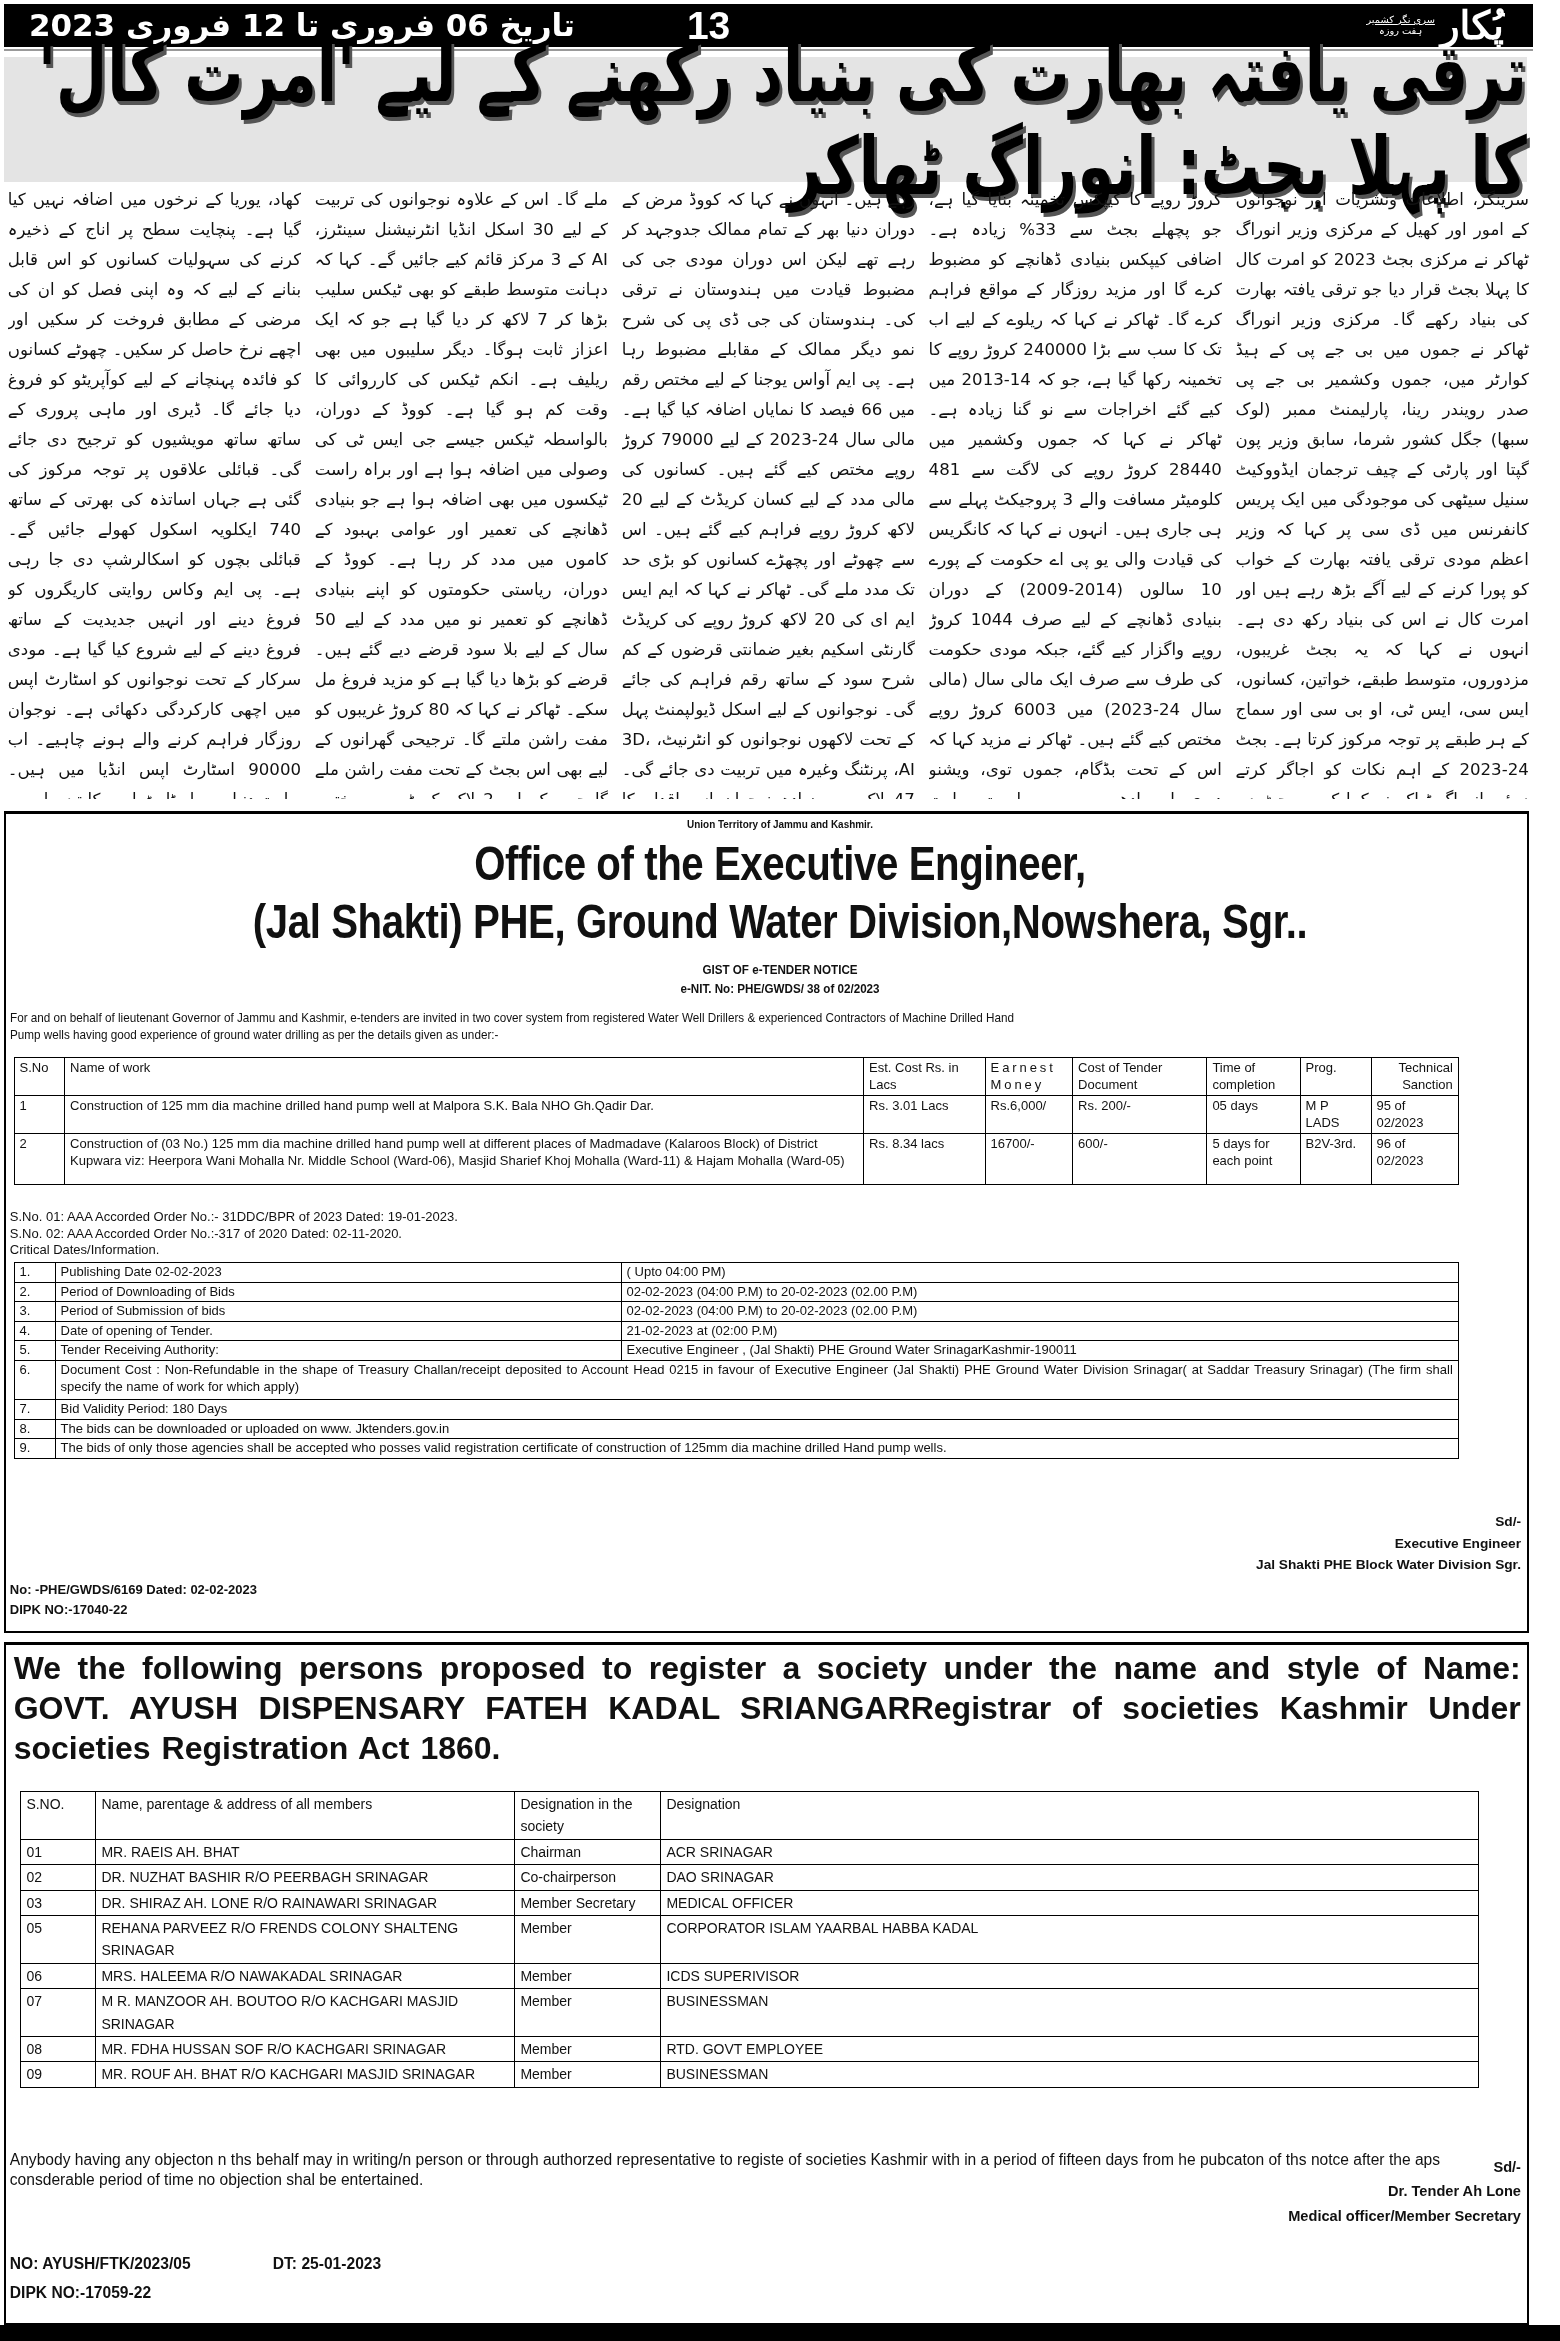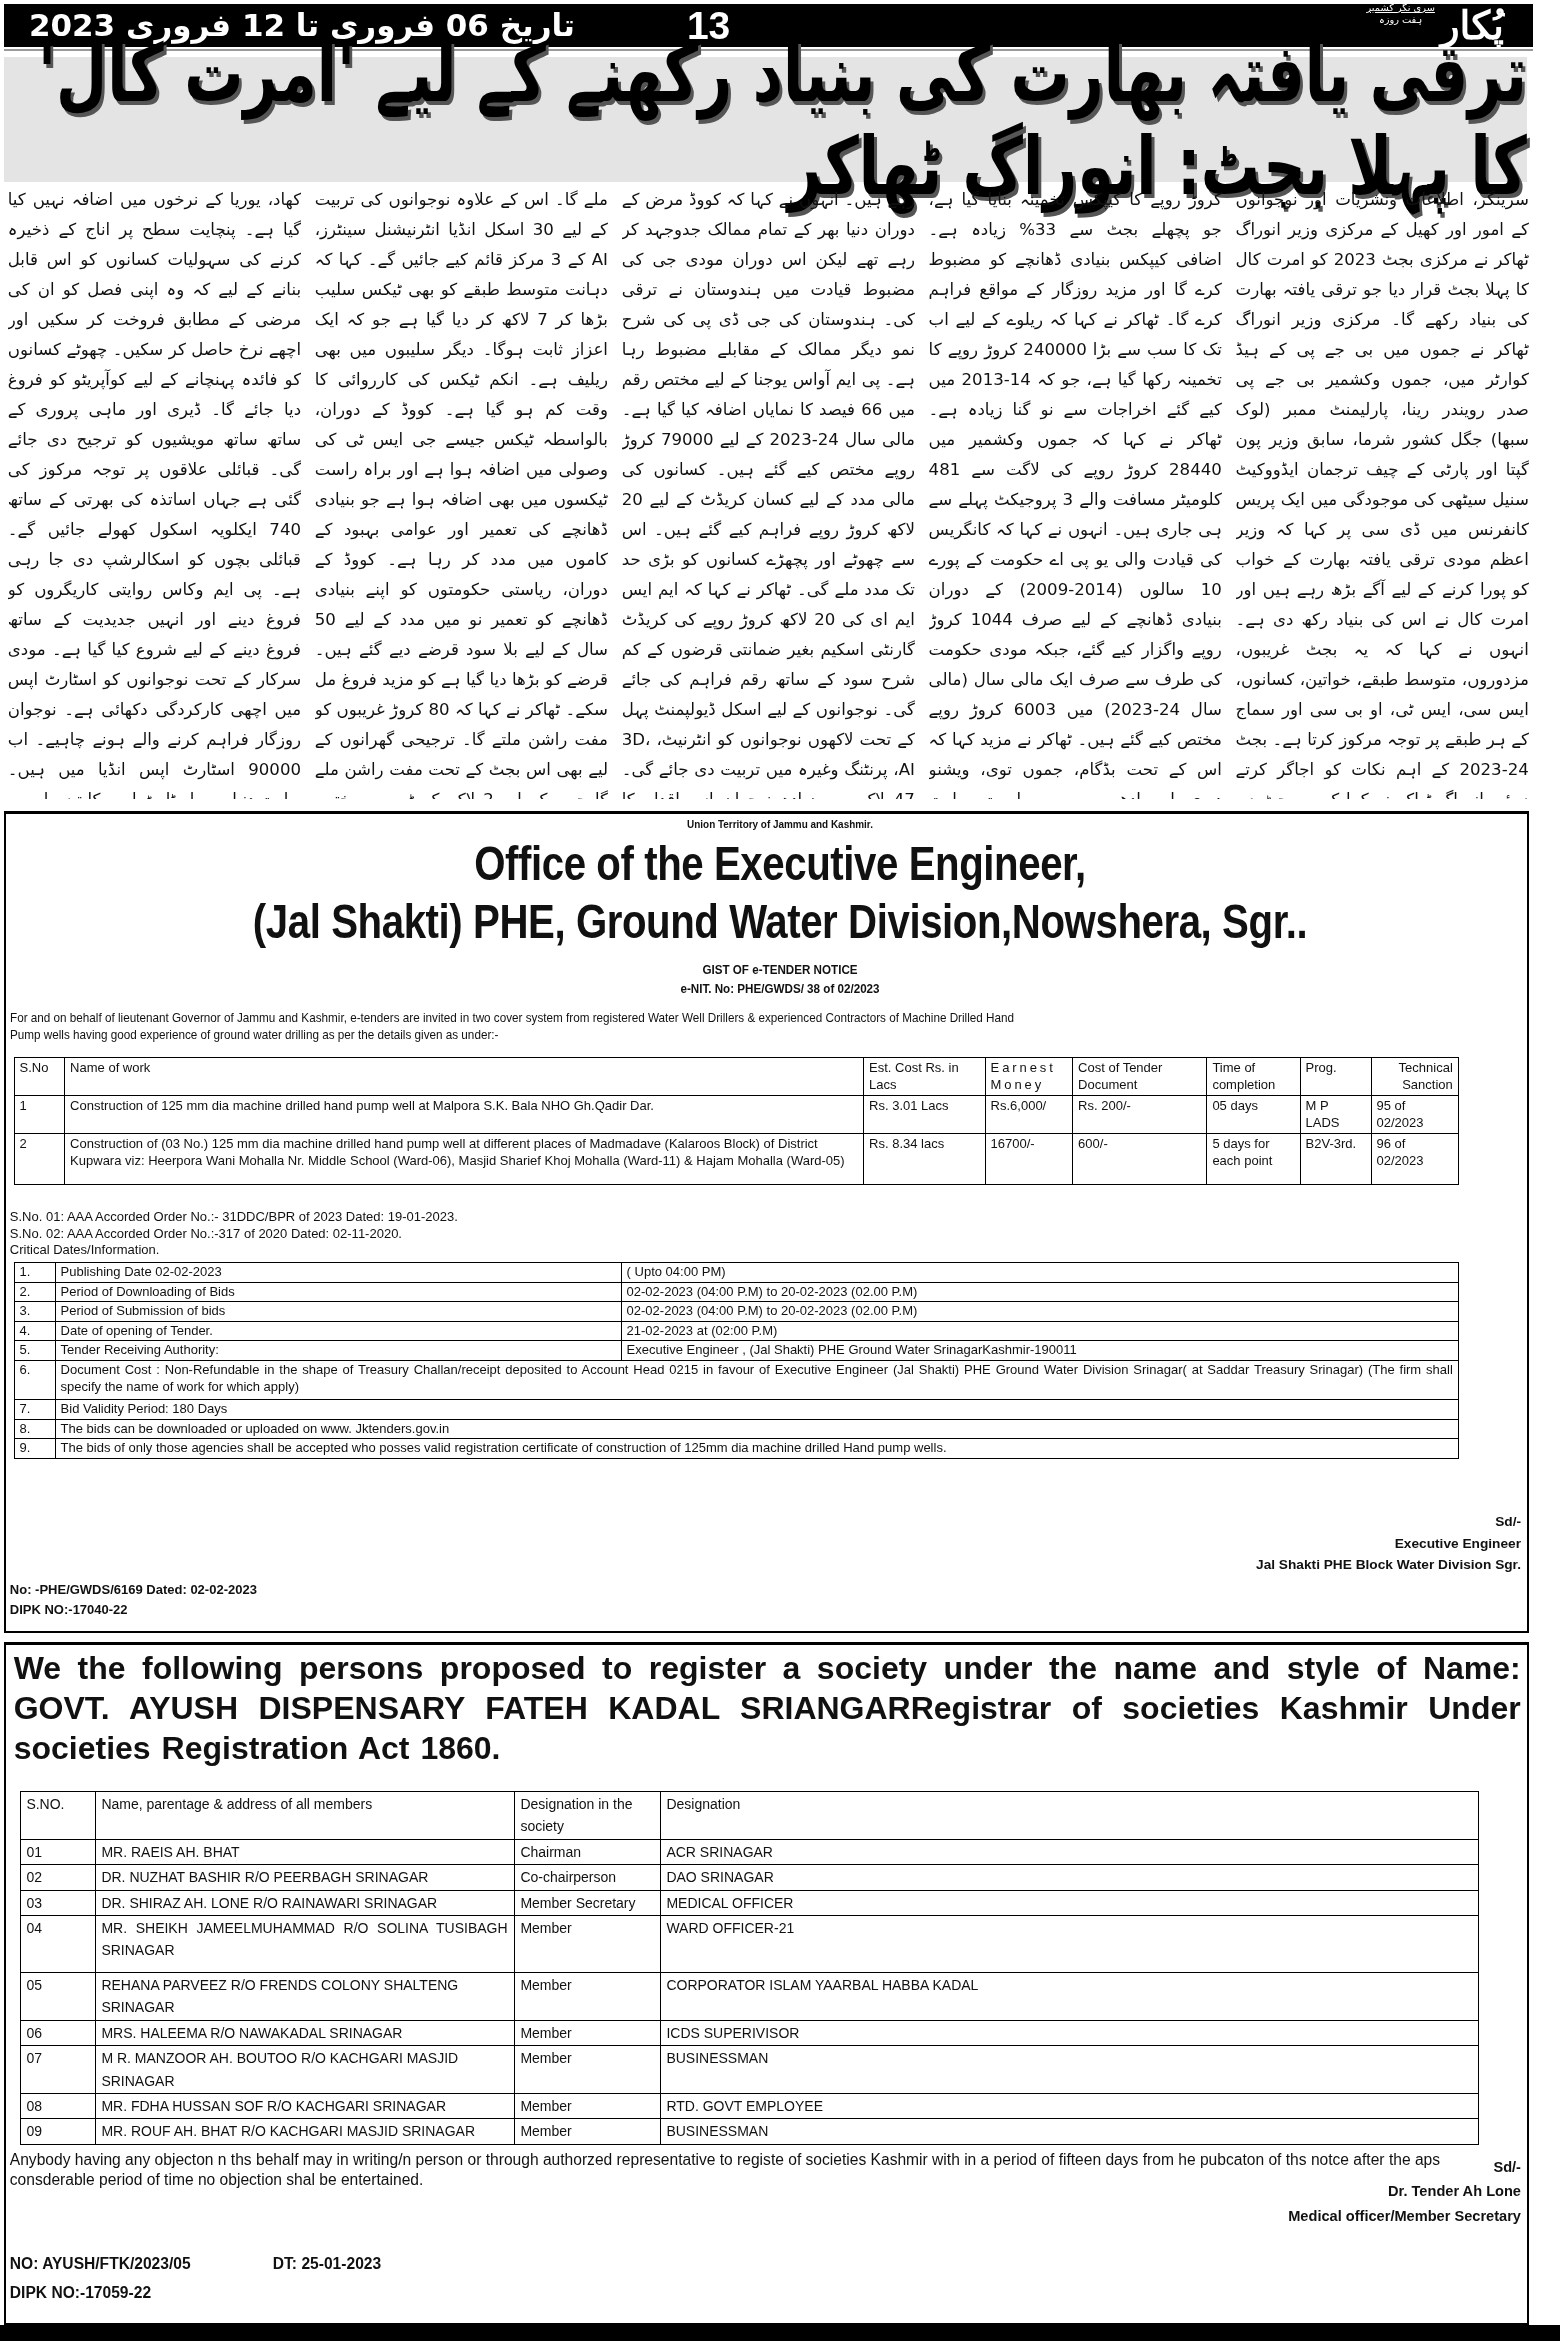--- a/index.html
+++ b/index.html
@@ -8,21 +8,21 @@
 
   
   .masthead {
     position: absolute; left: 3.9px; top: 3.9px; width: 1529px; height: 43px;
     background: #000; color: #fff; display: flex; align-items: center;
   }
   .mh-date { position: absolute; left: 25px; top: 0; height: 43px; display: flex; align-items: center; gap: 7.8px;
     font-family: "DejaVu Sans", sans-serif; font-weight: bold; font-size: 31px; direction: rtl; unicode-bidi: plaintext; }
   .mh-page { position: absolute; left: 683px; top: 0; height: 43px; line-height: 43px;
     font-weight: bold; font-size: 39px; font-family: "Liberation Sans", sans-serif; }
-  .mh-logo { position: absolute; right: 29px; top: -2px; height: 47px; display: flex; gap: 5.9px; }
+  .mh-logo { position: absolute; right: 29px; top: -2px; height: 47px; display: flex; align-items: center; gap: 5.9px; }
   .mh-logo .logo-main { font-family: "DejaVu Serif", serif; font-weight: bold; font-size: 39px; color: #fff; }
   .mh-logo .logo-sub { font-family: "DejaVu Sans", sans-serif; font-size: 9.8px; color: #fff; text-align: center; line-height: 11.7px; }
   .mh-rule { position: absolute; left: 3.9px; top: 49px; width: 1529px; height: 2px; background: #999; }
 
   
   .headline-band {
     position: absolute; left: 3.9px; top: 57px; width: 1523px; height: 125px;
     background: #e4e4e4; display: flex; align-items: center; justify-content: center;
   }
   .headline-text {
@@ -249,26 +249,20 @@
     <td>DR. NUZHAT BASHIR R/O PEERBAGH SRINAGAR</td>
     <td>Co-chairperson</td>
     <td>DAO SRINAGAR</td>
   </tr>
   <tr>
     <td>03</td>
     <td>DR. SHIRAZ AH. LONE R/O RAINAWARI SRINAGAR</td>
     <td>Member Secretary</td>
     <td>MEDICAL OFFICER</td>
   </tr>
-  <tr class="tall">
-    <td>04</td>
-    <td style="text-align:justify">MR. SHEIKH JAMEELMUHAMMAD R/O SOLINA TUSIBAGH SRINAGAR</td>
-    <td>Member</td>
-    <td>WARD OFFICER-21</td>
-  </tr>
   <tr>
     <td>05</td>
     <td>REHANA PARVEEZ R/O FRENDS COLONY SHALTENG SRINAGAR</td>
     <td>Member</td>
     <td>CORPORATOR ISLAM YAARBAL HABBA KADAL</td>
   </tr>
   <tr>
     <td>06</td>
     <td>MRS. HALEEMA R/O NAWAKADAL SRINAGAR</td>
     <td>Member</td>

